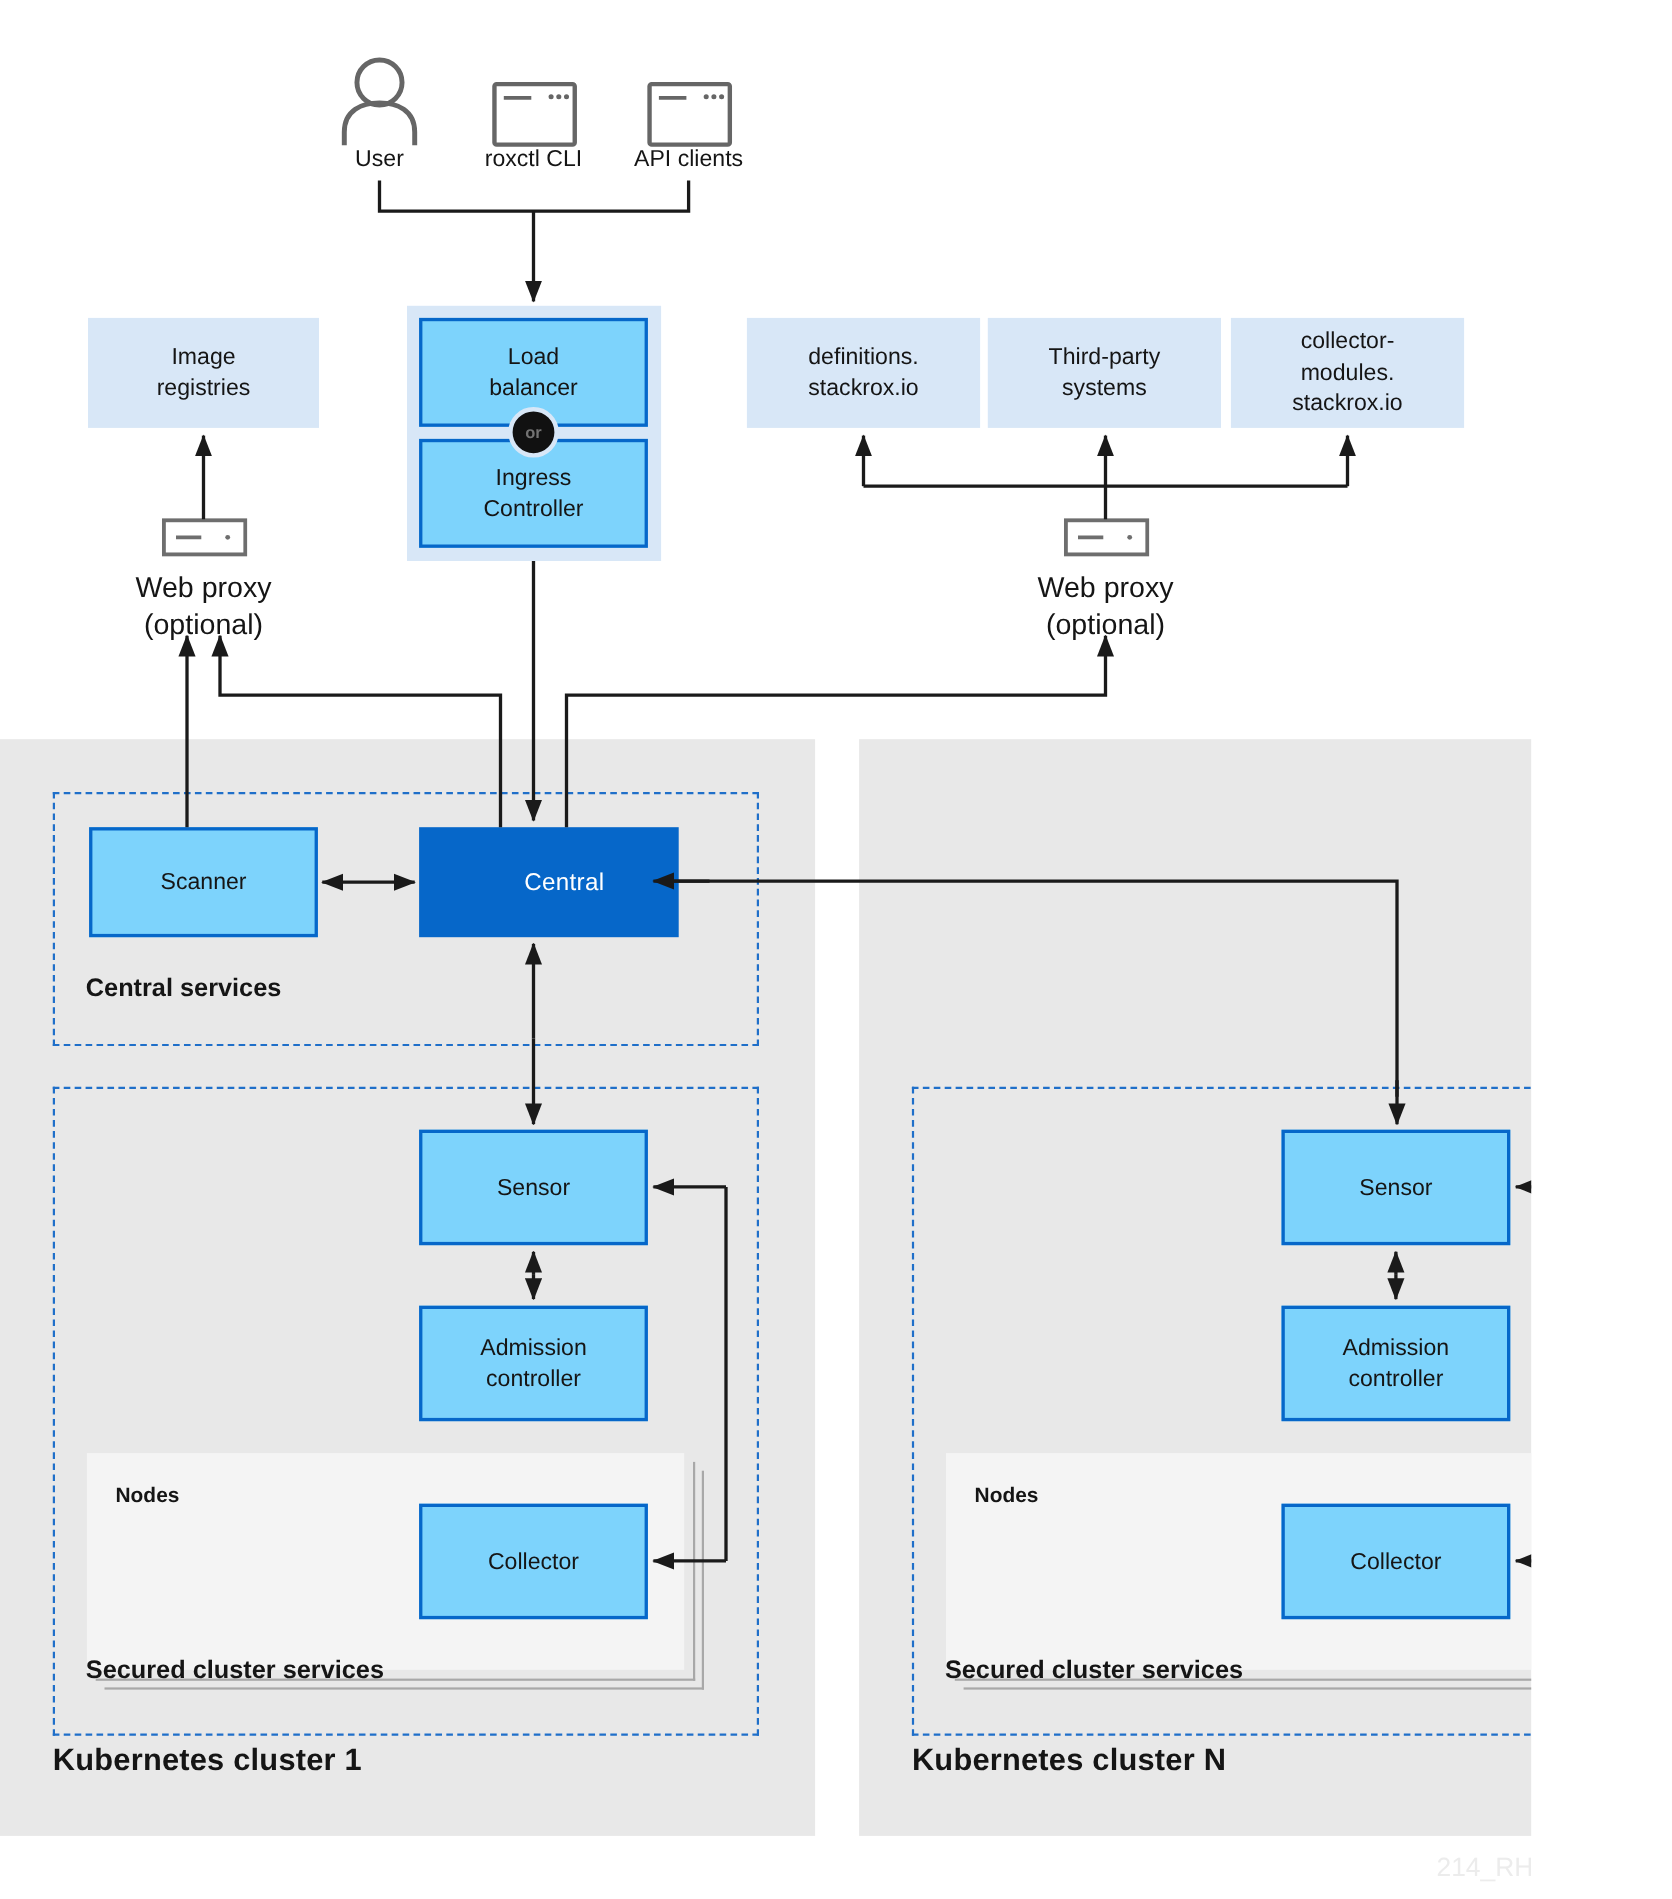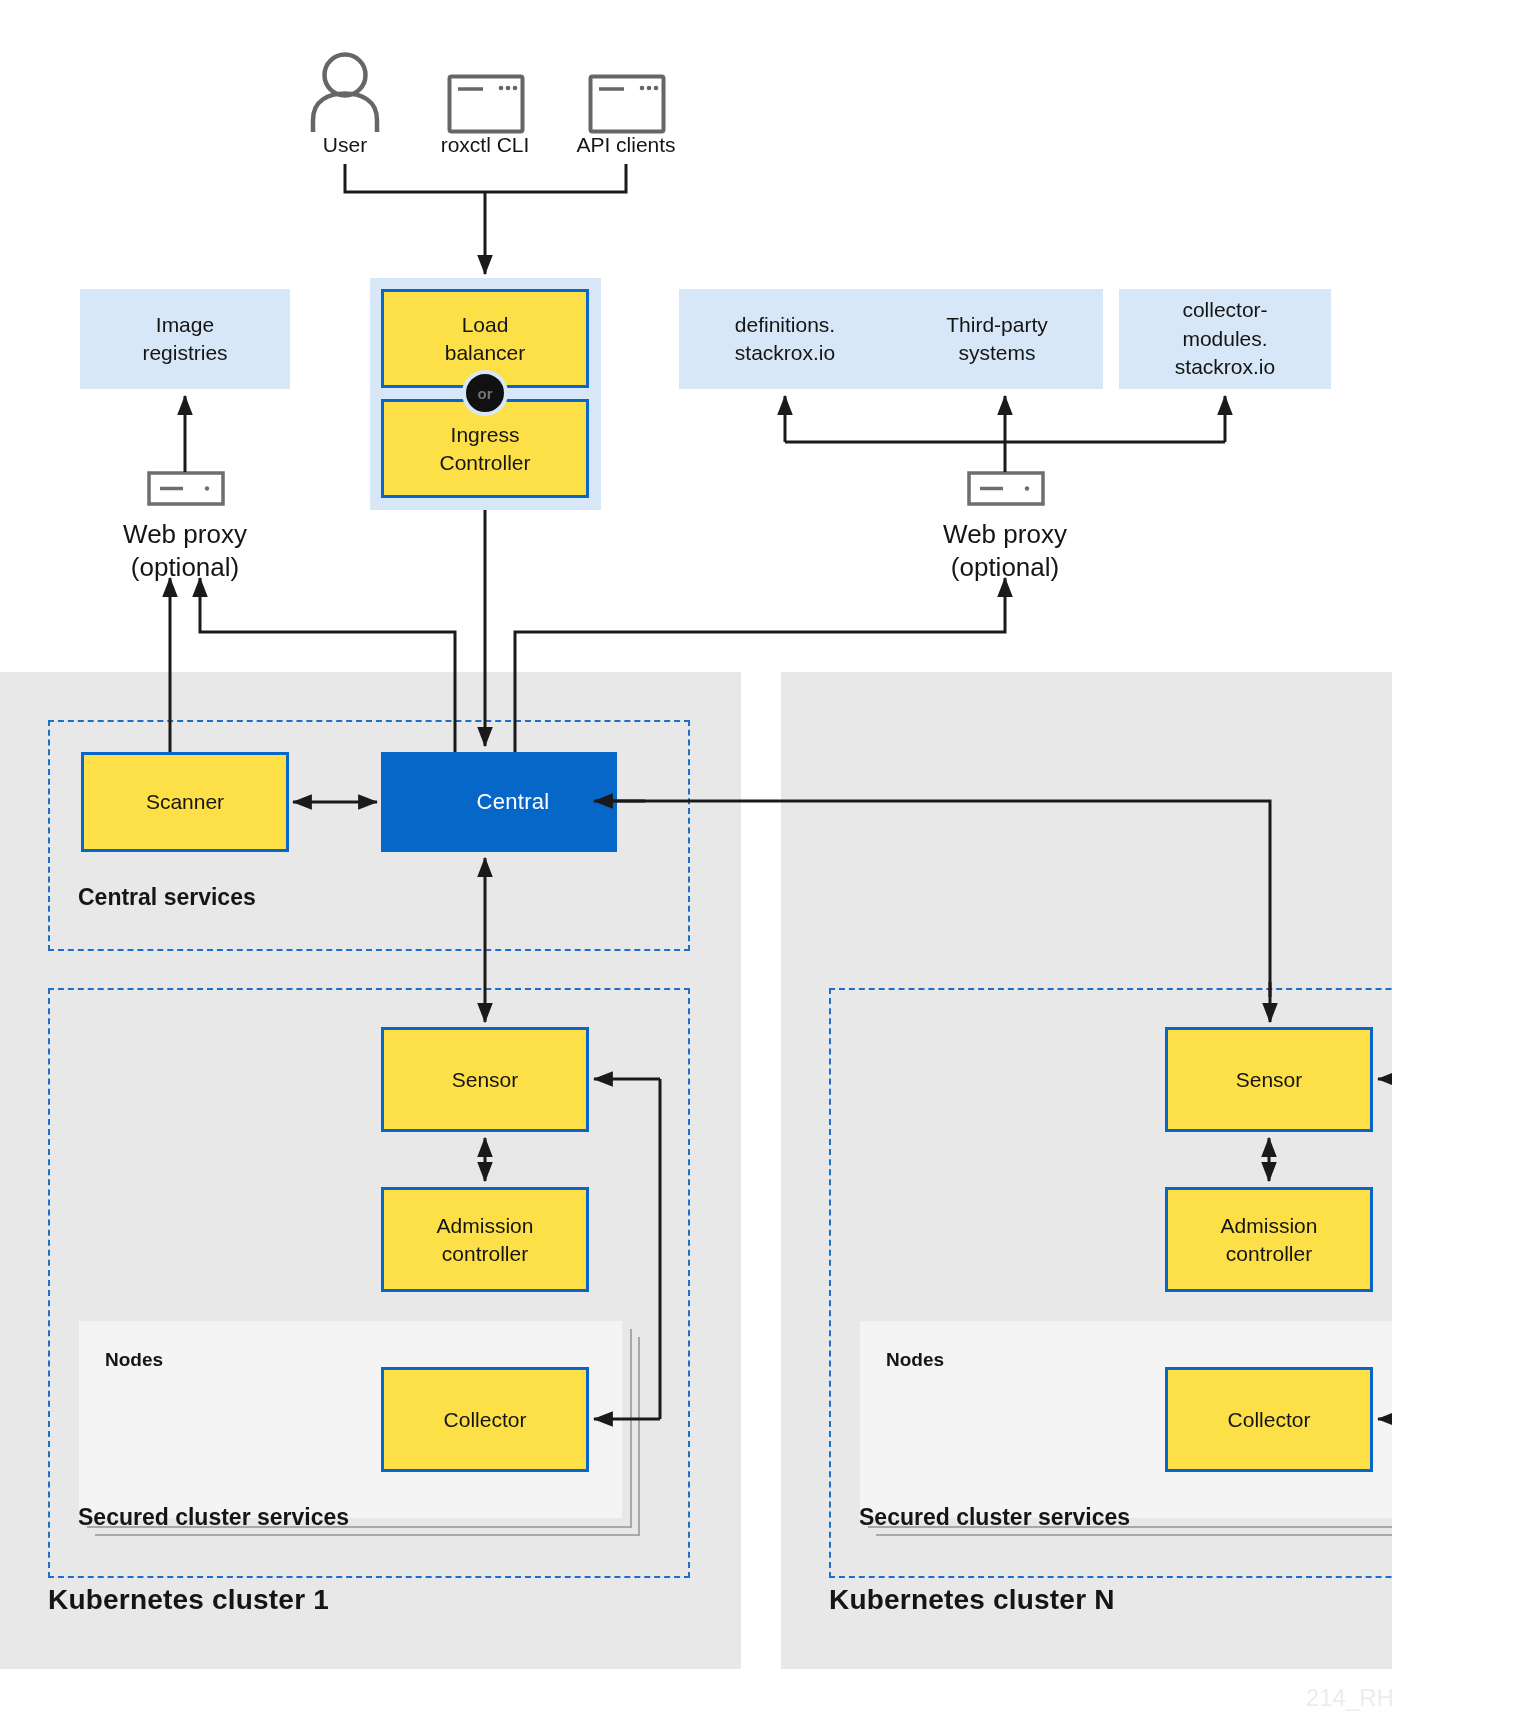--- a/index.html
+++ b/index.html
@@ -2,21 +2,21 @@
 <html><head>
 <meta charset="utf-8">
 <style>
   html,body{margin:0;padding:0;background:#ffffff;}
   #stage{position:relative;width:1392px;height:1726px;background:#ffffff;overflow:hidden;
          font-family:"Liberation Sans", sans-serif;color:#151515;margin-top:22px;}
   .abs{position:absolute;}
   .graycol{background:#e8e8e8;}
   .bluebox{background:#d8e7f7;display:flex;align-items:center;justify-content:center;
            text-align:center;font-size:21px;line-height:1.35;white-space:pre-line;}
-  .whitebox{background:#fde047;border:3px solid #0667c9;box-sizing:border-box;
+  .whitebox{background:#7dd3fc;border:3px solid #0667c9;box-sizing:border-box;
             display:flex;align-items:center;justify-content:center;text-align:center;
             font-size:21px;line-height:1.3;white-space:pre-line;}
   .solidbox{background:#0667c9;color:#ffffff;display:flex;align-items:center;justify-content:center;
             font-size:22px;letter-spacing:.3px;}
   .dashedbox{border:2px dashed #1f6fc9;box-sizing:border-box;}
   .seclabel{font-weight:bold;font-size:23px;}
   .clusterlabel{font-weight:bold;font-size:28px;letter-spacing:.2px;}
   .toplabel{font-size:21px;text-align:center;}
   .proxylabel{font-size:26px;text-align:center;line-height:1.25;white-space:pre-line;}
   .orbadge{width:38px;height:38px;border-radius:50%;background:#111111;border:4px solid #d8e7f7;
@@ -70,21 +70,21 @@
 
   <div class="abs" style="left:370px;top:256px;width:231px;height:232px;background:#d8e7f7;"></div>
   <div class="abs whitebox" style="left:381px;top:267px;width:208px;height:99px;">Load
 balancer</div>
   <div class="abs whitebox" style="left:381px;top:377px;width:208px;height:99px;">Ingress
 Controller</div>
   <div class="abs orbadge" style="left:462px;top:348px;">or</div>
 
   <div class="abs bluebox" style="left:679px;top:267px;width:212px;height:100px;">definitions.
 stackrox.io</div>
-  <div class="abs bluebox" style="left:866px;top:267px;width:212px;height:100px;padding-left:25px;">Third-party
+  <div class="abs bluebox" style="left:898px;top:267px;width:212px;height:100px;">Third-party
 systems</div>
   <div class="abs bluebox" style="left:1119px;top:267px;width:212px;height:100px;">collector-
 modules.
 stackrox.io</div>
 
   <div class="abs" style="left:147px;top:449px;">
     <svg class="icon" width="78" height="36" viewBox="0 0 78 36">
       <rect x="2" y="2" width="74" height="31" fill="#ffffff" stroke="#6e6e6e" stroke-width="3.5"></rect>
       <line x1="13" y1="17.5" x2="36" y2="17.5" stroke="#6e6e6e" stroke-width="3.5"></line>
       <circle cx="60" cy="17.5" r="2.2" fill="#6e6e6e"></circle>

